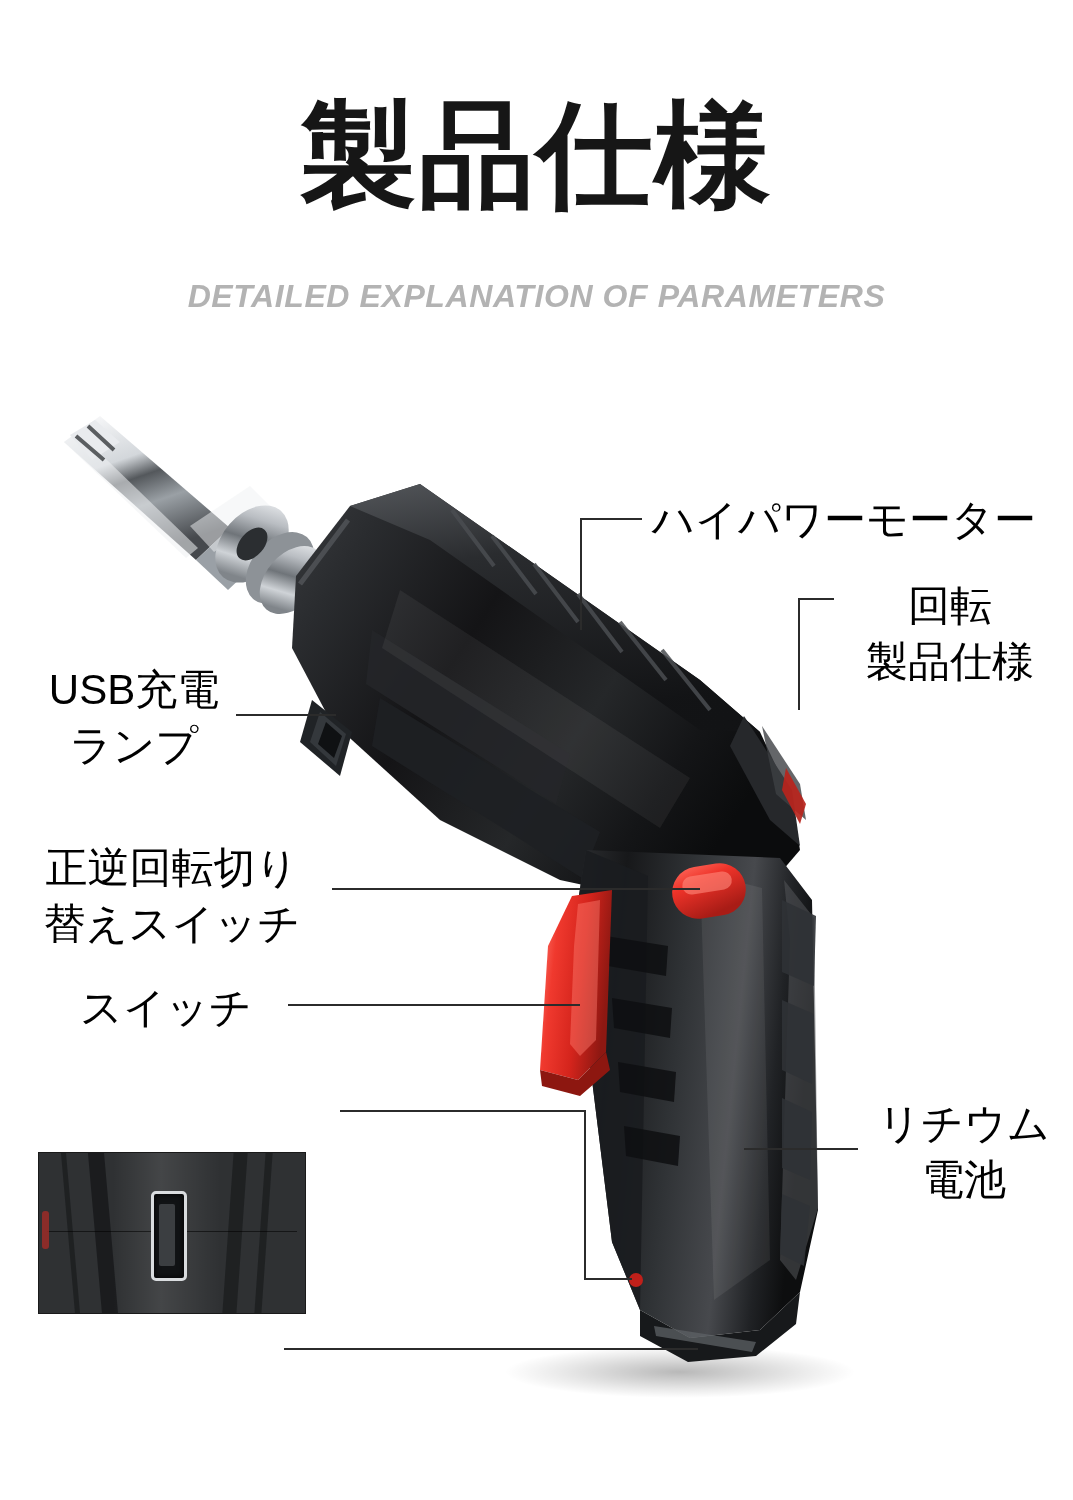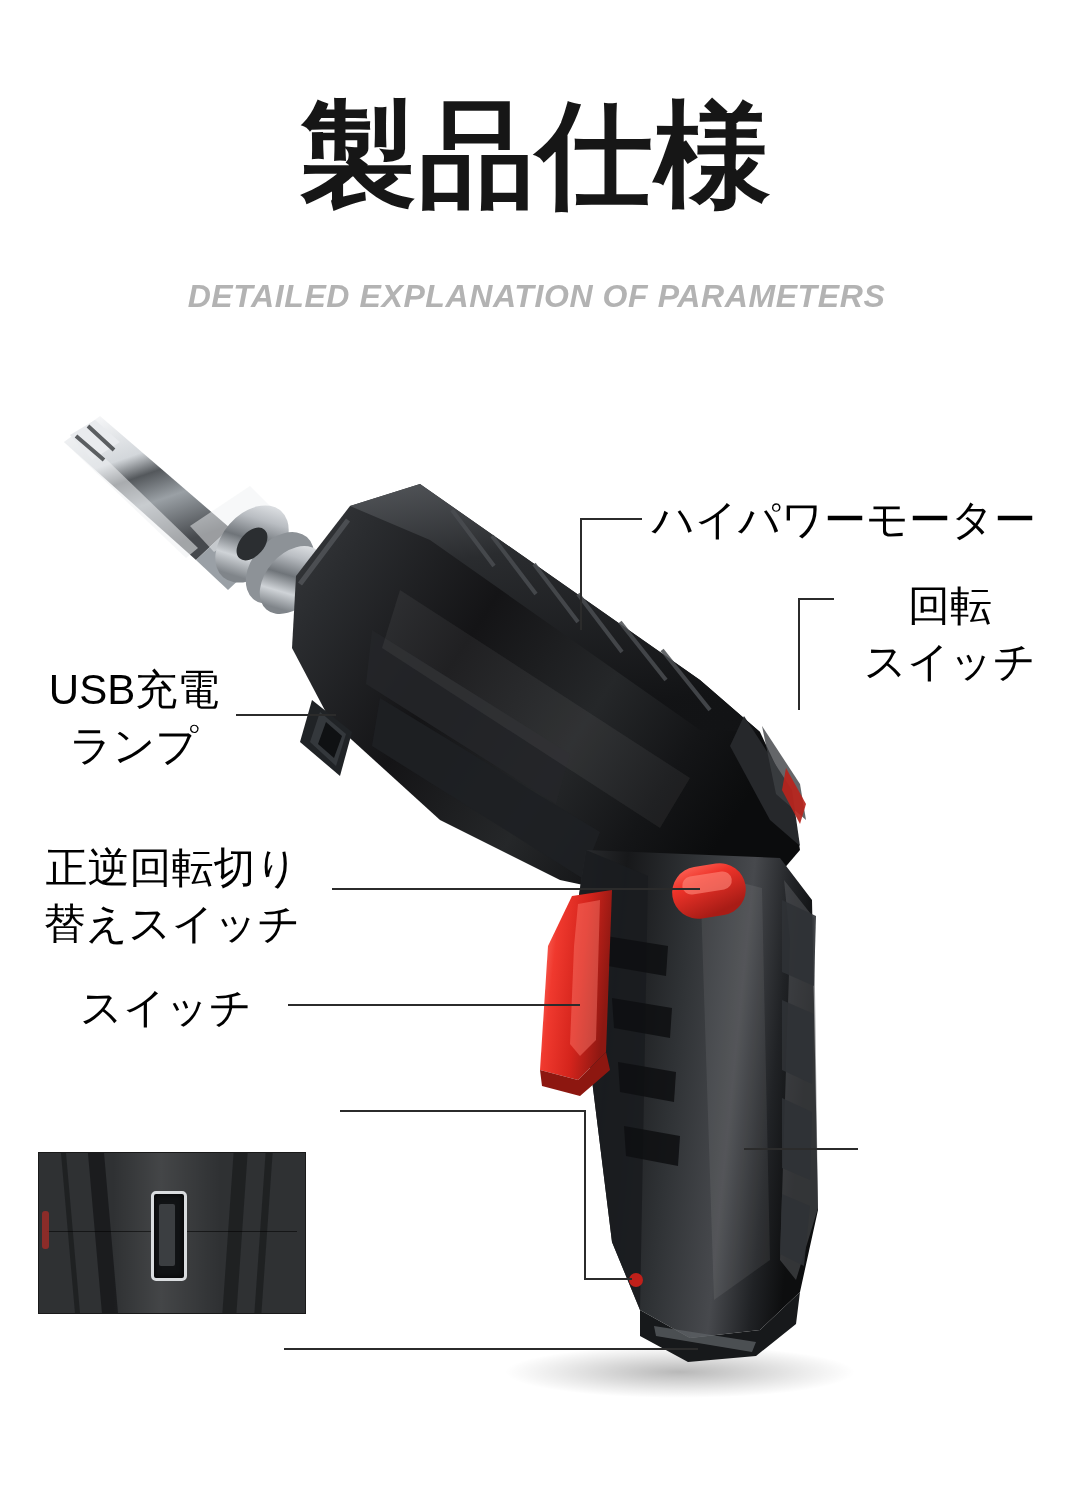--- a/index.html
+++ b/index.html
@@ -286,21 +286,21 @@
       <path d="M578,524 L600,520 L596,660 L580,676 L570,664 L574,566 Z" fill="#ff7c6f" opacity="0.45"></path>
       <path d="M540,690 L578,700 L606,672 L610,690 L580,716 L542,706 Z" fill="#8d1710"></path>
     </g>
   </svg>
 
   <div class="label" style="left:652px; top:492px; width:400px;">ハイパワーモーター</div>
   <div class="lead h" style="left:580px; top:518px; width:62px;"></div>
   <div class="lead v" style="left:580px; top:518px; height:112px;"></div>
 
   <div class="label ctr" style="left:838px; top:578px; width:224px;">回転
-スイッチ</div>
+製品仕様</div>
   <div class="lead h" style="left:798px; top:598px; width:36px;"></div>
   <div class="lead v" style="left:798px; top:598px; height:112px;"></div>
 
   <div class="label ctr" style="left:18px; top:662px; width:232px;">USB充電
 ランプ</div>
   <div class="lead h" style="left:236px; top:714px; width:100px;"></div>
 
   <div class="label ctr" style="left:22px; top:840px; width:300px;">正逆回転切り
 替えスイッチ</div>
   <div class="lead h" style="left:332px; top:888px; width:368px;"></div>
@@ -318,15 +318,17 @@
     <div class="band bandR1"></div>
     <div class="band bandR2"></div>
     <div class="sheen"></div>
     <div class="seam"></div>
     <div id="usb-port"></div>
     <div id="usb-led"></div>
   </div>
 
   <div class="lead h" style="left:284px; top:1348px; width:414px;"></div>
 
+  <div class="label ctr" style="left:862px; top:1096px; width:204px;">リチウム
+電池</div>
   <div class="lead h" style="left:744px; top:1148px; width:114px;"></div>
 
 </div>
 
 </body></html>

